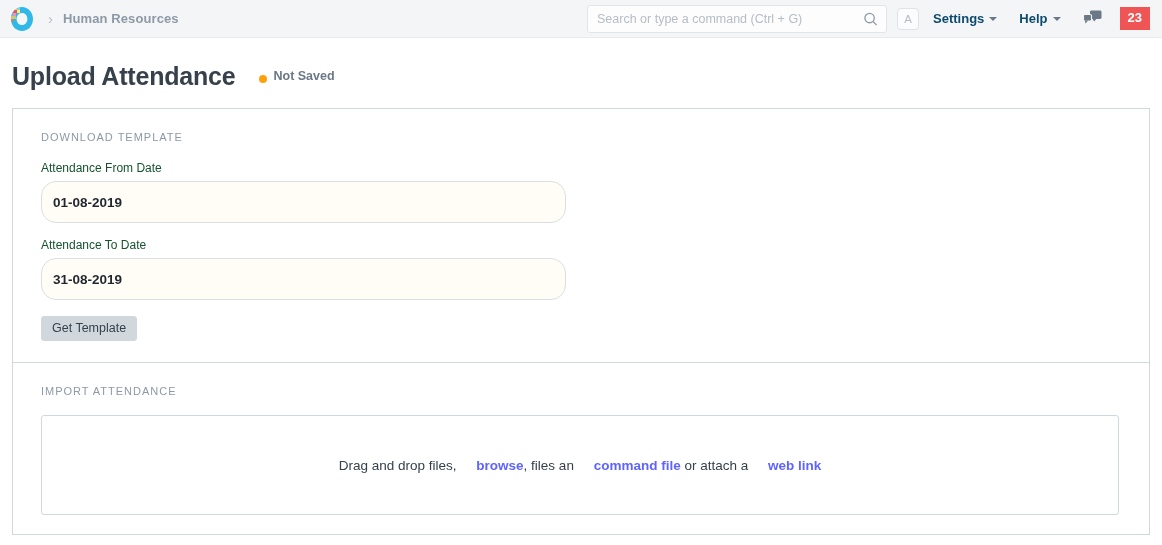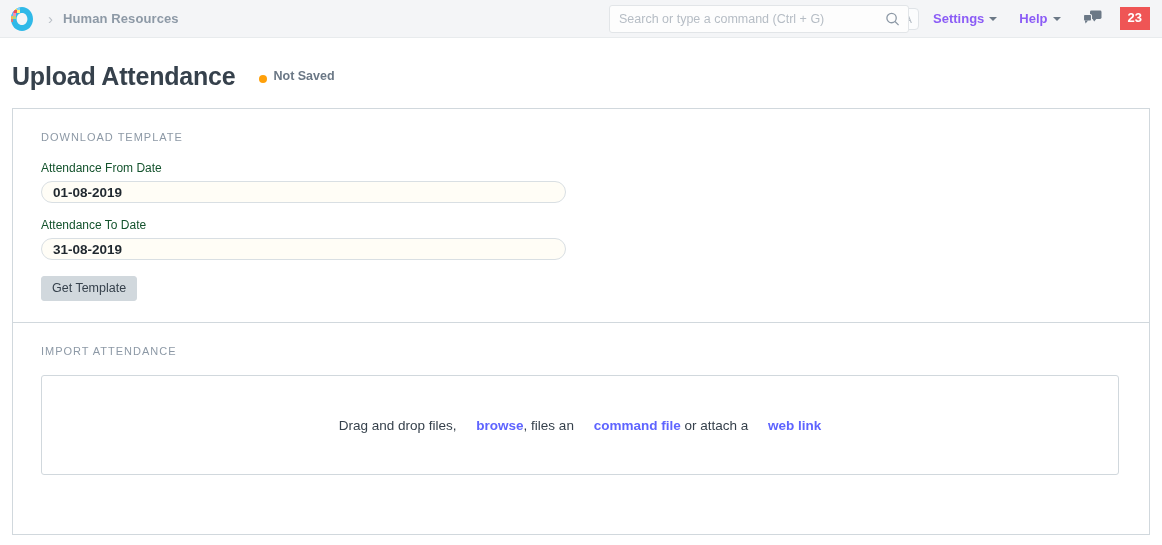--- a/index.html
+++ b/index.html
@@ -38,21 +38,21 @@
   .breadcrumb-item {
     color: #8d99a6;
     font-size: 13px;
     font-weight: bold;
     letter-spacing: .1px;
     white-space: nowrap;
   }
 
   .nav-center {
     position: absolute;
-    left: 609px;
+    left: 587px;
     top: 5px;
     width: 300px;
     text-decoration: underline;
   }
   .search-box {
     position: relative;
     height: 28px;
     background: #fdfdfd;
     border: 1px solid #e2e5e8;
     border-radius: 3px;
@@ -87,21 +87,21 @@
     width: 22px; height: 22px;
     border: 1px solid #dfe3e7;
     border-radius: 4px;
     background: #fbfcfd;
     color: #b4bcc4;
     font-size: 11.5px;
     display: flex; align-items: center; justify-content: center;
     margin-right: 14px;
   }
   .nav-link {
-    color: #8b5cf6;
+    color: #0c4a6e;
     font-size: 13px;
     font-weight: bold;
     display: flex; align-items: center;
     margin-right: 22px;
     white-space: nowrap;
   }
   .caret {
     display: inline-block;
     margin-left: 5px;
     width: 0; height: 0;
@@ -175,21 +175,21 @@
     margin-bottom: 18px;
   }
   .field { margin-bottom: 15px; width: 525px; }
   .field-label {
     font-size: 12px;
     color: #14532d;
     margin-bottom: 6px;
   }
   .field-input {
     width: 525px;
-    height: 22px;
+    height: 42px;
     background: #fffdf6;
     border: 1px solid #d9dfe3;
     border-radius: 15px;
     padding: 0 11px;
     font-family: "Liberation Sans", sans-serif;
     font-size: 13.5px;
     font-weight: bold;
     color: #1f272e;
     outline: none;
   }

